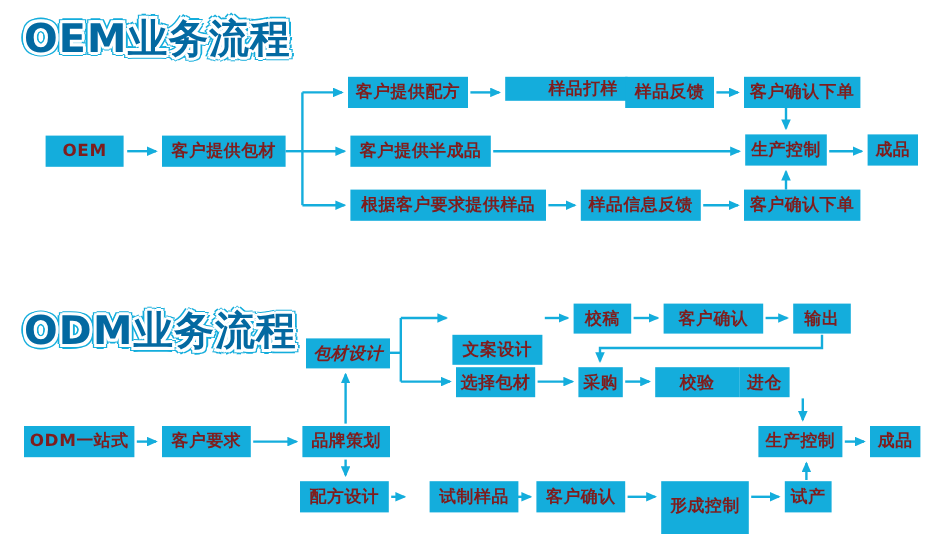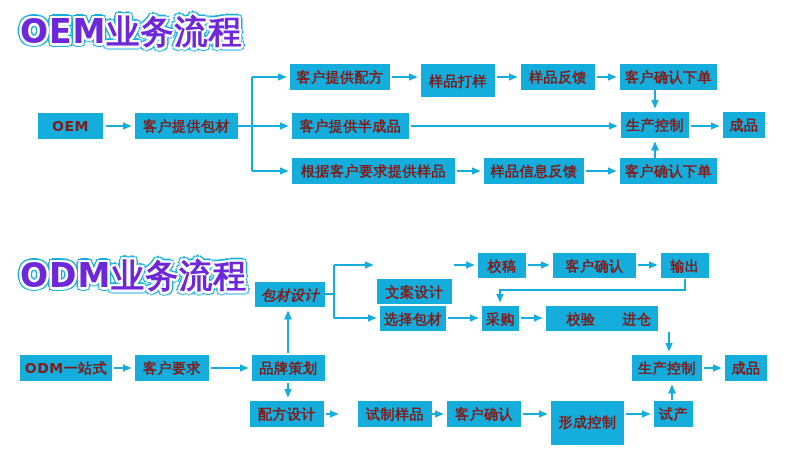--- a/index.html
+++ b/index.html
@@ -11,21 +11,21 @@
     position: relative;
     width: 790px; height: 450px;
     background: #ffffff;
     overflow: hidden;
   }
   .flow-title {
     position: absolute;
     font-weight: 900;
     font-size: 33px;
     letter-spacing: 1px;
-    color: #6d28d9;
+    color: #0369a1;
     white-space: nowrap;
     text-shadow:
       -2px -2px 0 #fff, 0 -2.5px 0 #fff, 2px -2px 0 #fff,
       -2.5px 0 0 #fff, 2.5px 0 0 #fff,
       -2px 2px 0 #fff, 0 2.5px 0 #fff, 2px 2px 0 #fff,
       -4px 0 0 #14ADDC, 4px 0 0 #14ADDC, 0 -4px 0 #14ADDC, 0 4px 0 #14ADDC,
       -3px -3px 0 #14ADDC, 3px -3px 0 #14ADDC, -3px 3px 0 #14ADDC, 3px 3px 0 #14ADDC;
   }
   #oem-title { left: 20px; top: 10px; }
   #odm-title { left: 20px; top: 254px; }
@@ -105,21 +105,21 @@
   <div class="flow-title" id="odm-title">ODM业务流程</div>
 <div class="flow-box" style="left: 38px; top: 113px; width: 65px; height: 26px;">
       <span>OEM</span>
     </div>
     <div class="flow-box" style="left: 135px; top: 113px; width: 103px; height: 26px;">
       <span>客户提供包材</span>
     </div>
     <div class="flow-box" style="left: 290px; top: 64px; width: 100px; height: 26px;">
       <span>客户提供配方</span>
     </div>
-    <div class="flow-box" style="left: 421px; top: 64px; width: 74px; height: 33px;">
+    <div class="flow-box" style="left: 421px; top: 64px; width: 74px; height: 20px; padding-left: 28px;">
       <span>样品打样</span>
     </div>
     <div class="flow-box" style="left: 521px; top: 64px; width: 74px; height: 26px;">
       <span>样品反馈</span>
     </div>
     <div class="flow-box" style="left: 620px; top: 64px; width: 97px; height: 26px;">
       <span>客户确认下单</span>
     </div>
     <div class="flow-box" style="left: 292px; top: 113px; width: 117px; height: 26px;">
       <span>客户提供半成品</span>

